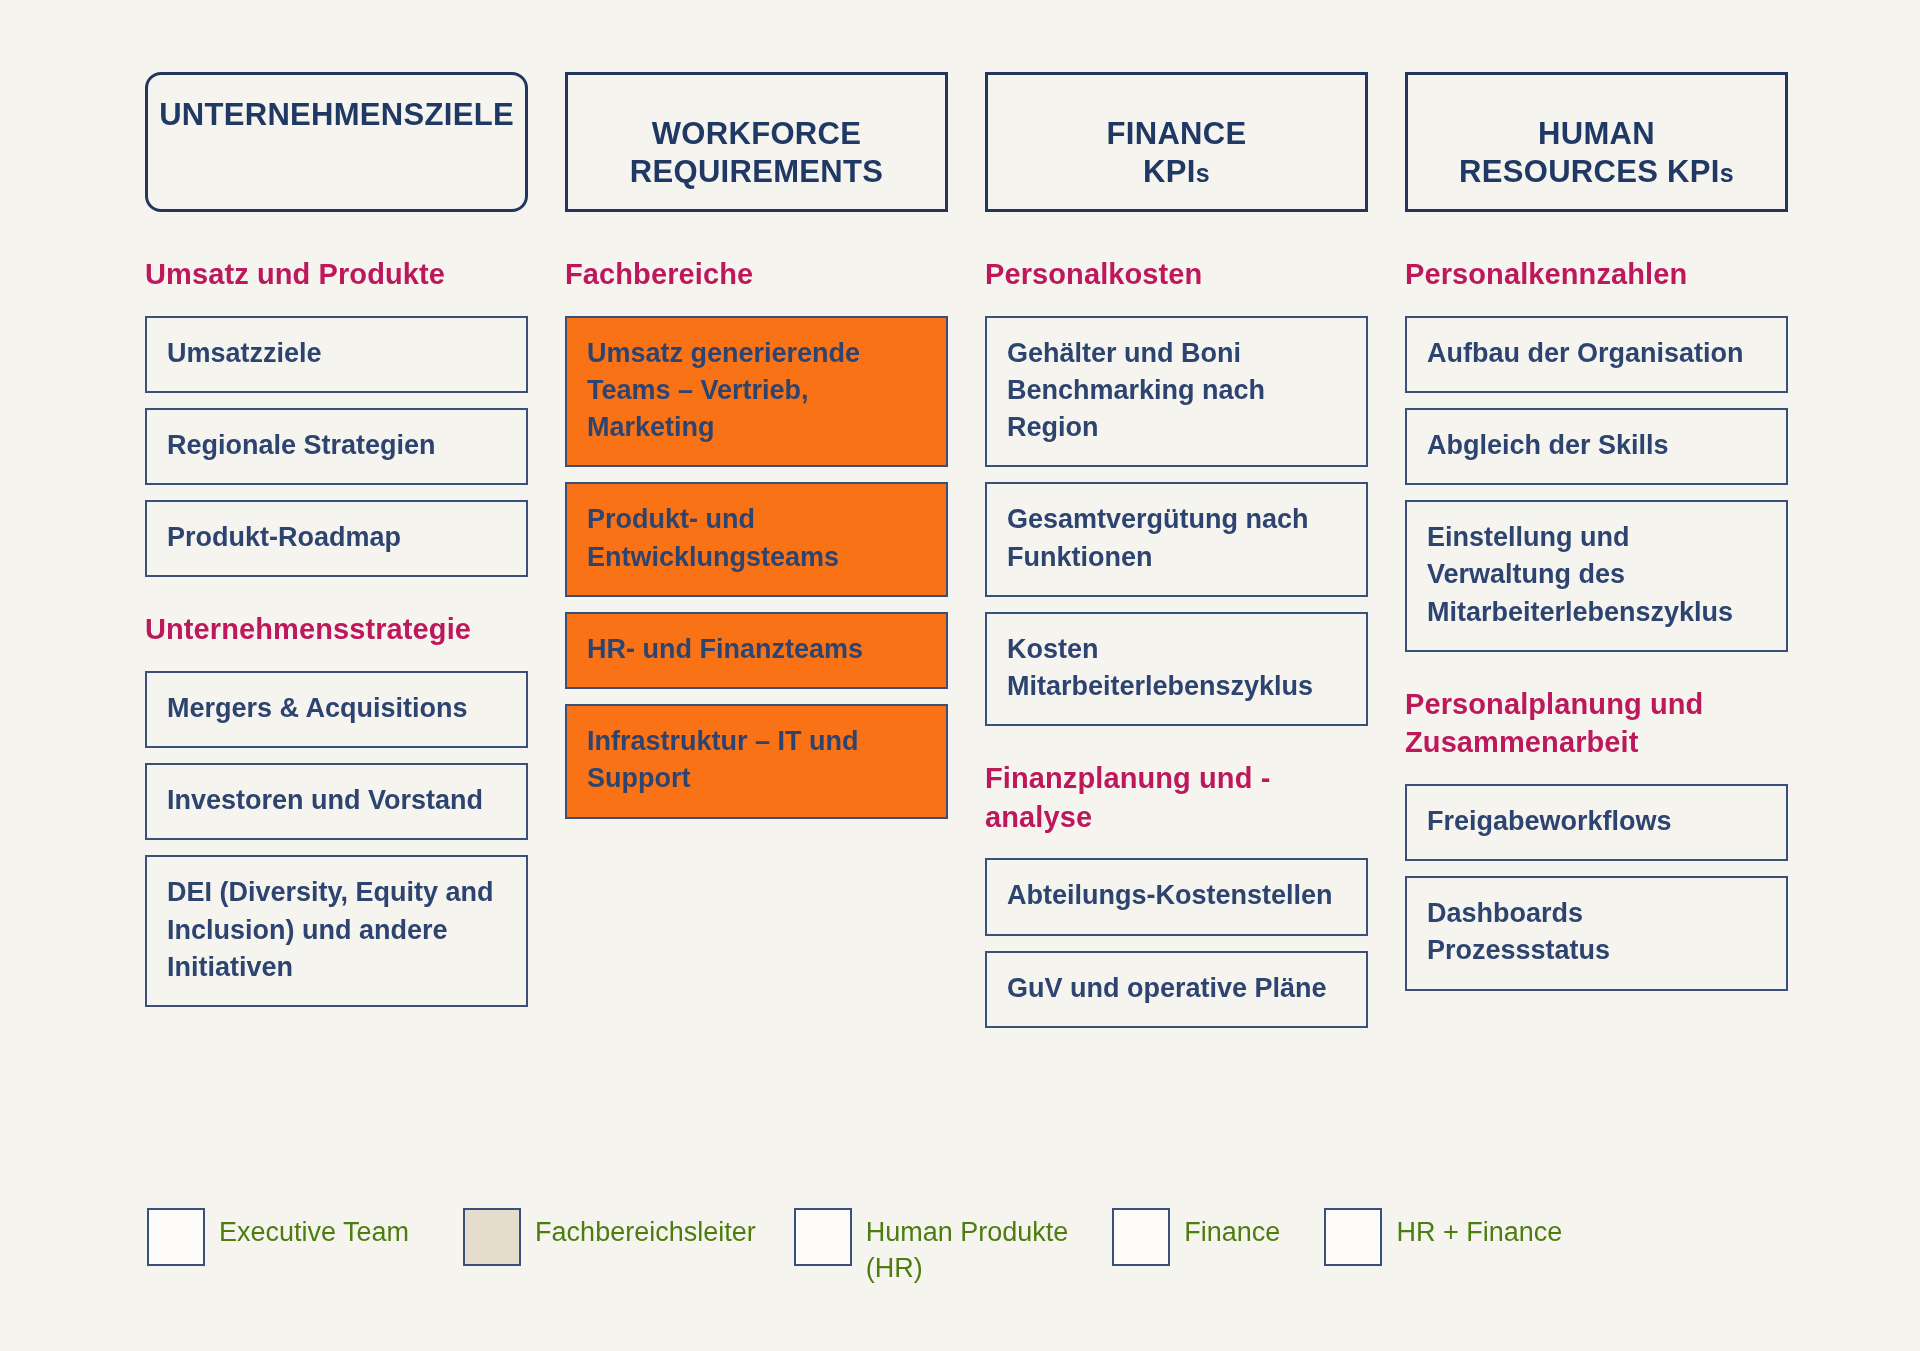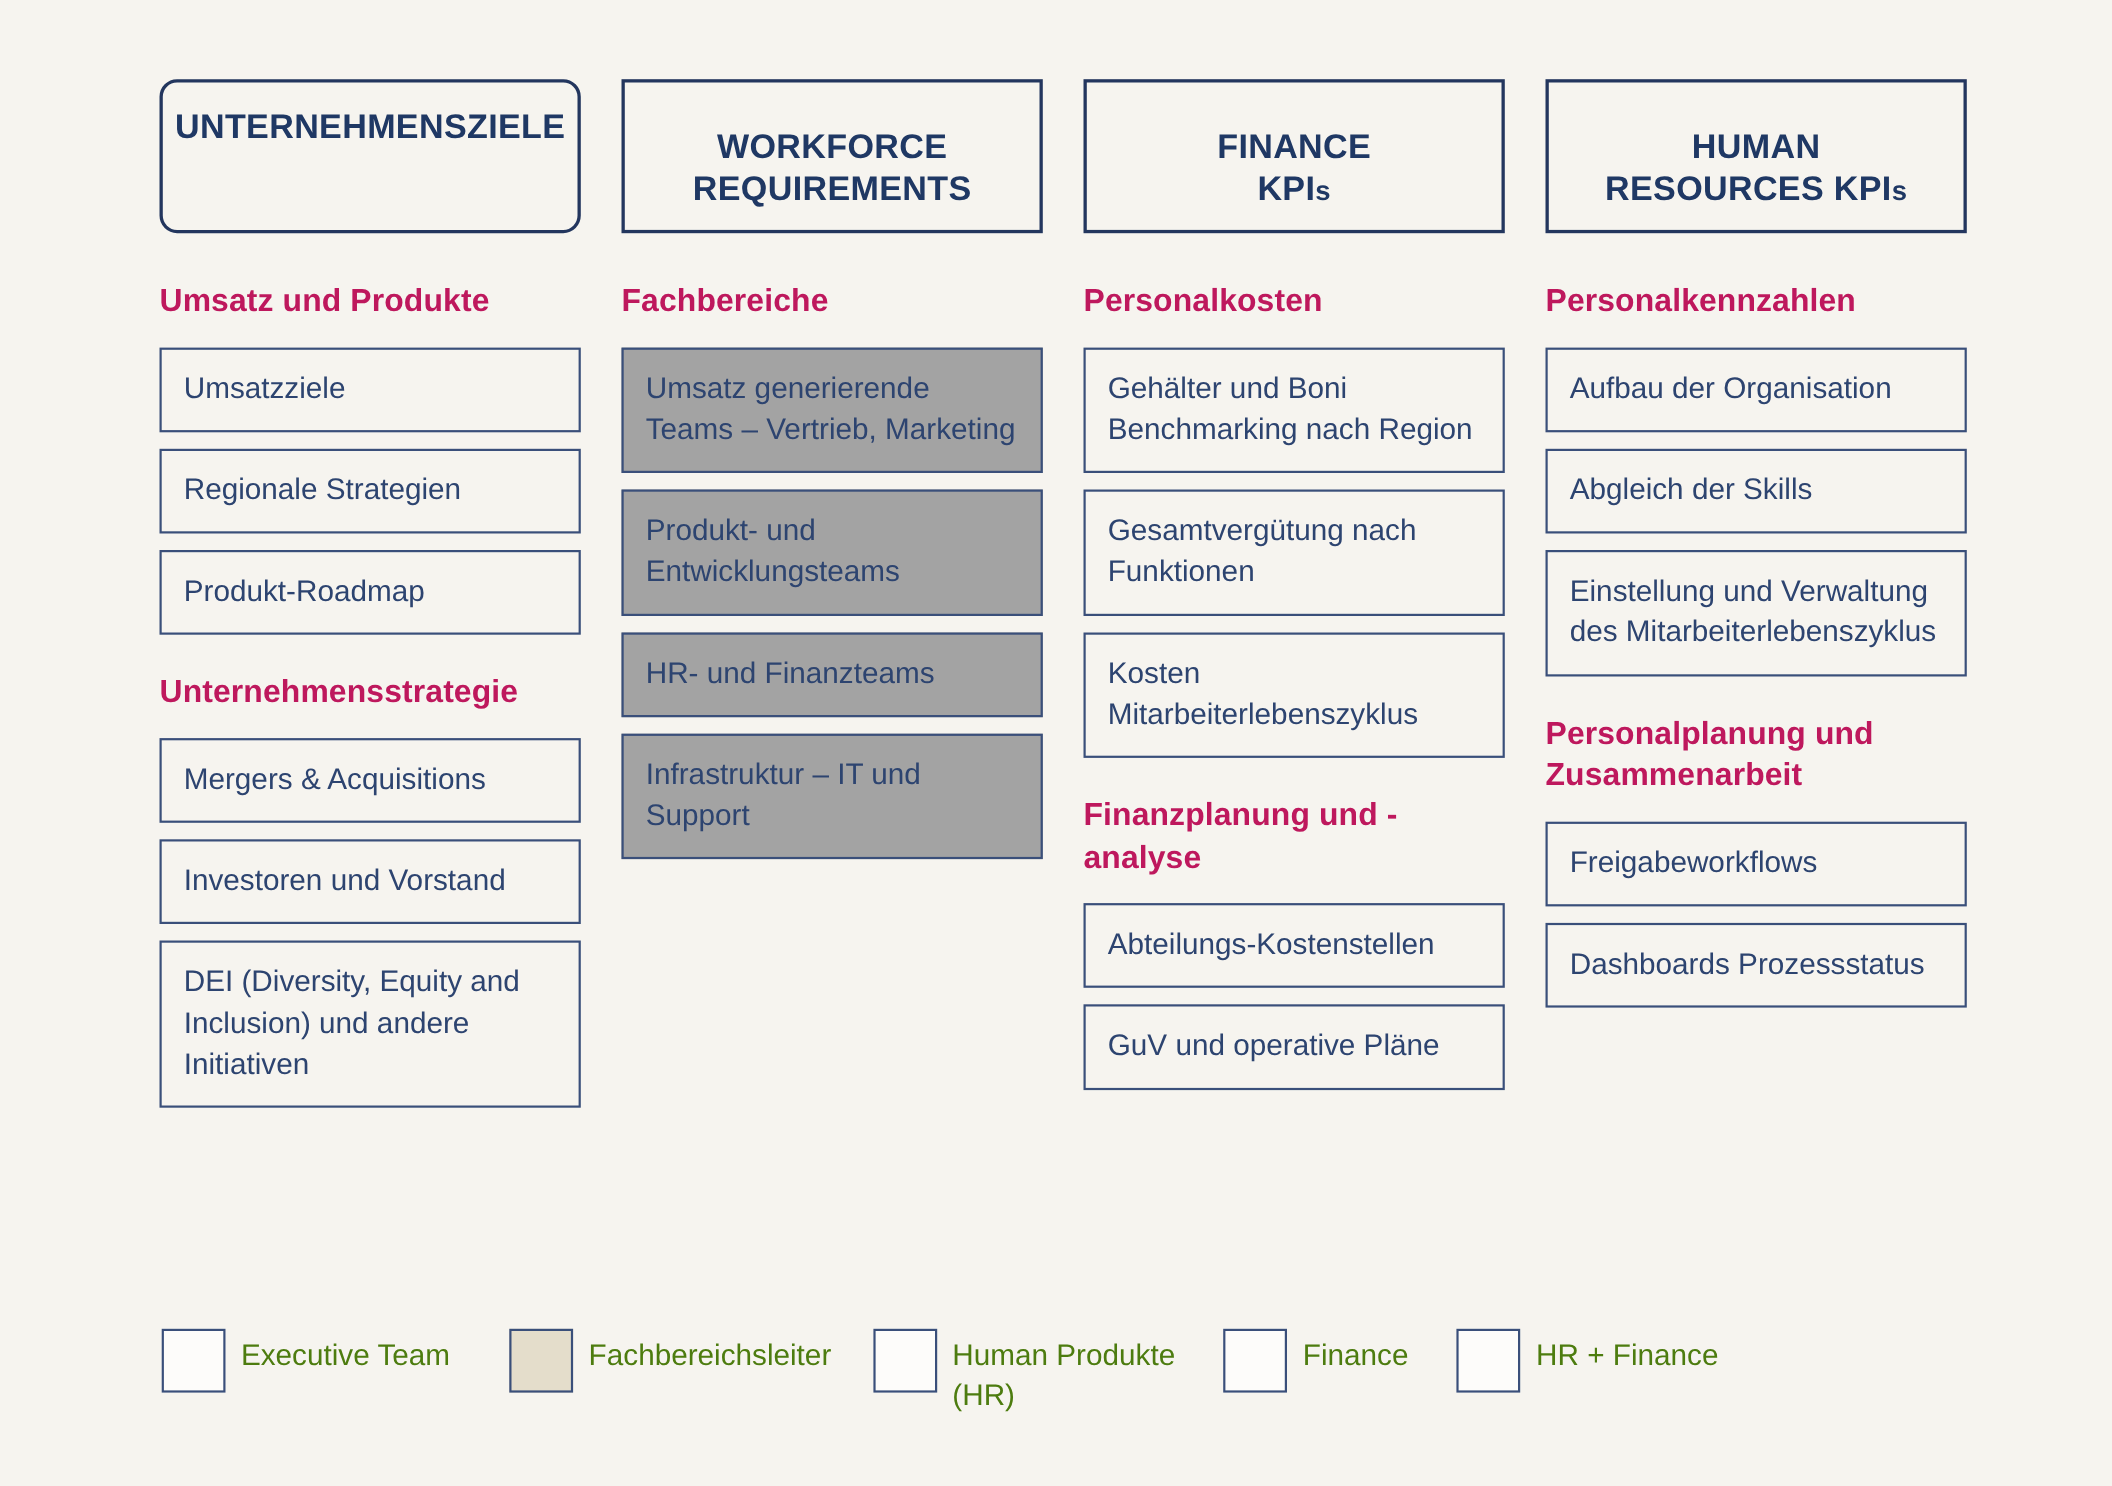--- a/index.html
+++ b/index.html
@@ -84,24 +84,24 @@
   
   .item-box {
     box-sizing: border-box;
     border: 2px solid #3a4f7a;
     background: transparent;
     padding: 17px 20px 19px 20px;
     margin-bottom: 15px;
     font-size: 27px;
     line-height: 1.38;
     color: #2d4470;
-    font-weight: 400;
+    font-weight: 700;
   }
   .item-box.fill-tan {
-    background: #a3a3a3;
+    background: #f97316;
   }
 
   
   .legend {
     position: absolute;
     left: 147px;
     top: 1208px;
     display: flex;
     align-items: flex-start;
     gap: 0;

